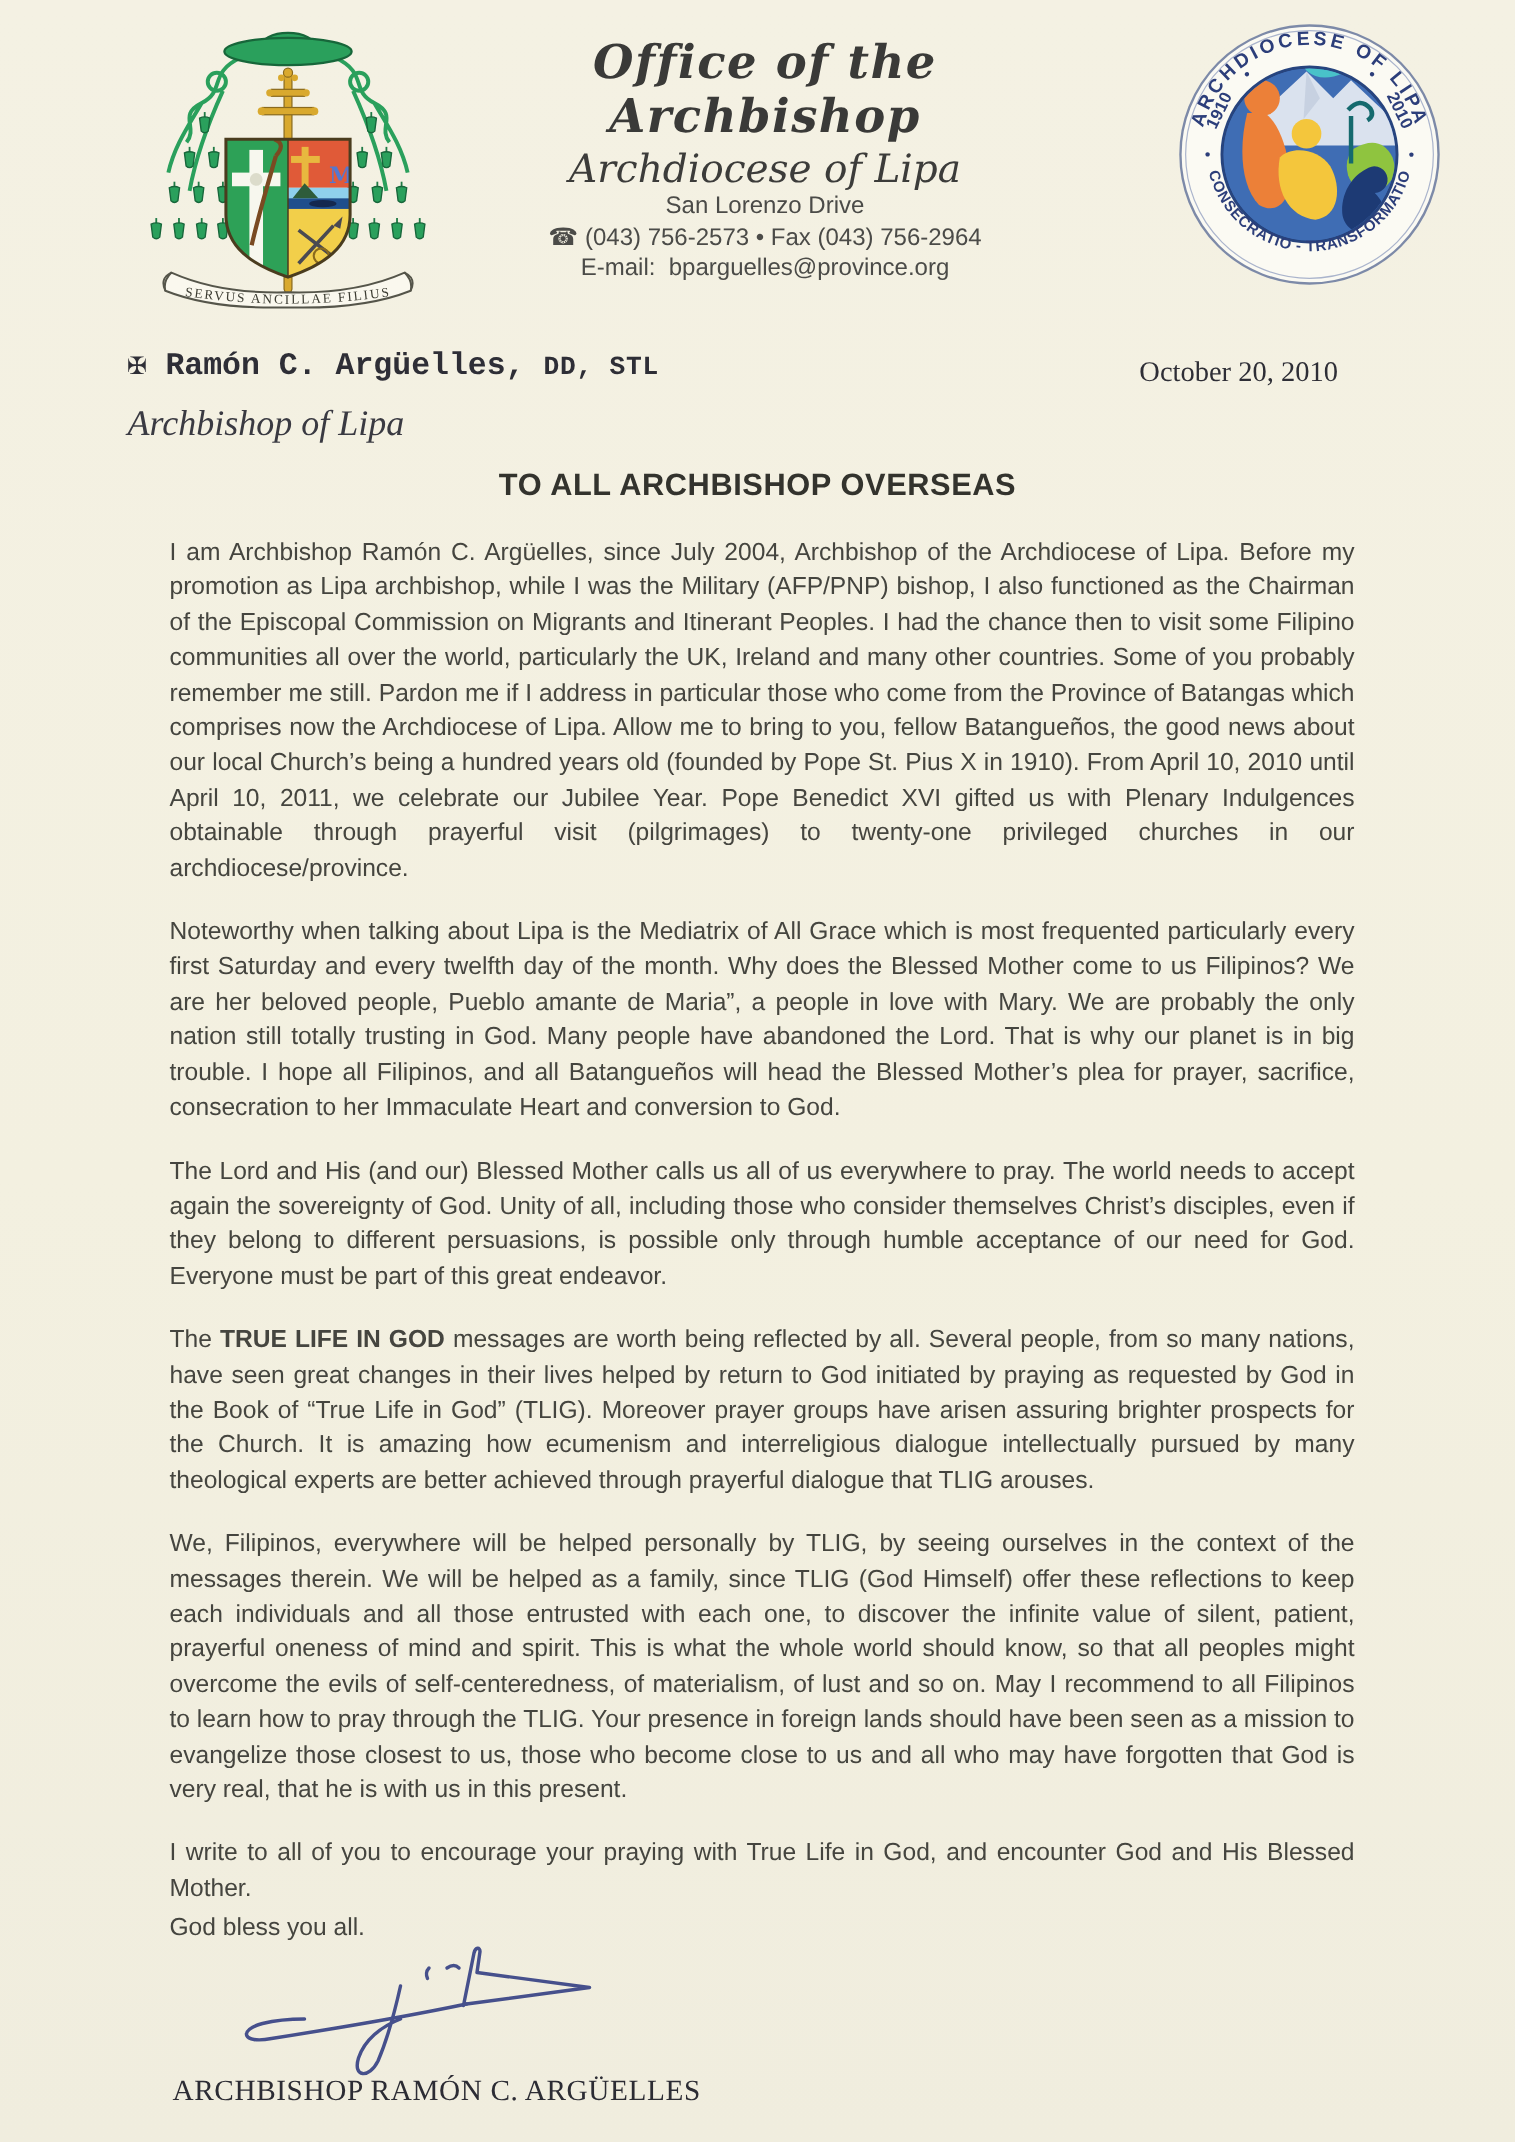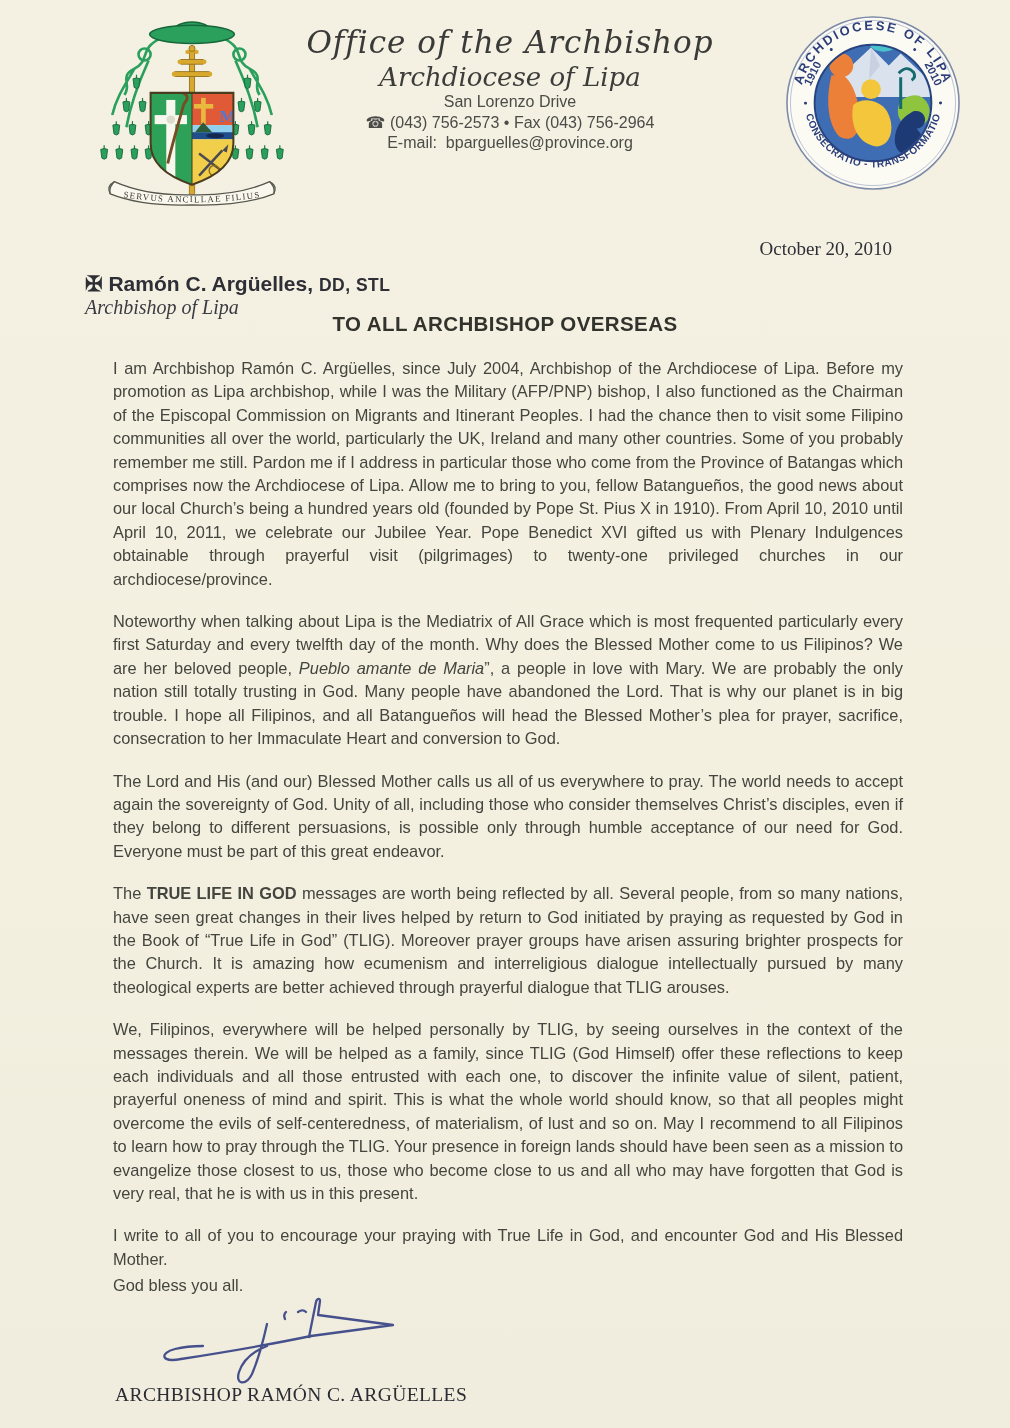--- a/index.html
+++ b/index.html
@@ -10,38 +10,38 @@
   html,body{width:1010px;}
   body{font-family:"Liberation Sans",sans-serif;}
   .page{
     position:relative;width:1010px;height:1428px;overflow:hidden;
     background:linear-gradient(180deg,#f4f1e3 0%,#f3f0e0 55%,#f0edde 100%);
   }
   
   .crest{position:absolute;left:86px;top:4px;width:212px;height:202px;}
   .seal{position:absolute;left:784px;top:14px;width:178px;height:178px;}
   .letterhead{position:absolute;left:295px;top:24px;width:430px;text-align:center;color:#3f3f3c;}
-  .office{font-family:"DejaVu Serif",serif;font-style:italic;font-weight:normal;font-size:31px;color:#3a3a38;letter-spacing:1px;}
+  .office{font-family:"DejaVu Serif",serif;font-style:italic;font-weight:bold;font-size:31px;color:#3a3a38;letter-spacing:1px;}
   .archd{font-family:"DejaVu Serif",serif;font-style:italic;font-size:26px;color:#3c3c3a;margin-top:2px;}
   .addr{font-size:16px;line-height:20.5px;color:#4b4b48;}
   .addr:first-of-type{margin-top:5px;}
   
   .sender-row{position:absolute;left:85px;right:118px;top:230px;display:flex;justify-content:space-between;align-items:flex-start;}
-  .sender-name{font-family:Liberation Sans, sans-serif;font-weight:bold;font-size:21px;color:var(--serif-ink);margin-top:42px;}
+  .sender-name{font-family:Liberation Mono, monospace;font-weight:bold;font-size:21px;color:var(--serif-ink);}
   .sender-name .postnoms{font-weight:bold;font-size:17.5px;letter-spacing:0.5px;}
-  .sender-title{font-family:"Liberation Serif",serif;font-style:italic;font-size:20px;color:#3a3a42;margin-top:0;}
+  .sender-title{font-family:"Liberation Serif",serif;font-style:italic;font-size:24px;color:#3a3a42;margin-top:14px;}
   .letter-date{font-family:"Liberation Serif",serif;font-size:19px;color:var(--serif-ink);margin-top:8px;}
   
   .heading{position:absolute;top:312px;left:0;width:100%;text-align:center;
     font-size:20.5px;font-weight:bold;letter-spacing:0.4px;color:#33332d;}
   .body-text{position:absolute;top:357px;left:113px;width:790px;
     font-size:16.4px;line-height:23.4px;text-align:justify;color:var(--body-ink);}
   .body-text p{margin:0 0 19px 0;}
   .seg-b{font-weight:bold;}
-  .seg-i{font-style:italic;}
+  .seg-i{}
   
   .blessing{position:absolute;left:113px;top:1276px;font-size:16.4px;color:var(--body-ink);}
   .signature{position:absolute;left:146px;top:1291px;width:290px;height:102px;}
   .signoff{position:absolute;left:115px;top:1384px;font-family:"Liberation Serif",serif;
     font-size:19.5px;letter-spacing:0.4px;color:#2c2c34;}
 </style>
 </head>
 <body>
 
 <div class="page">

